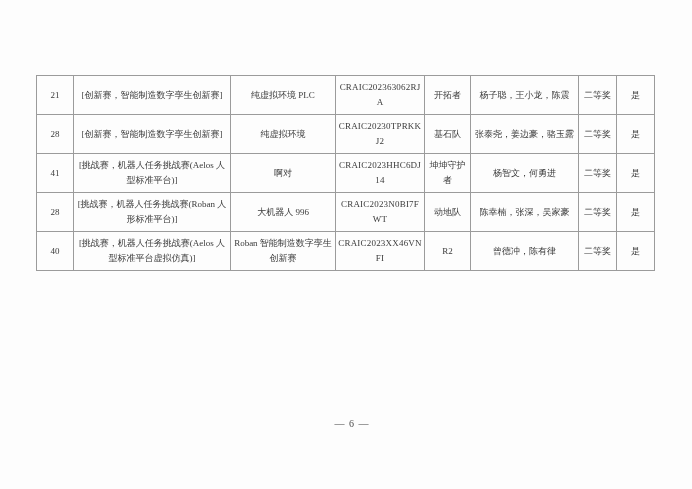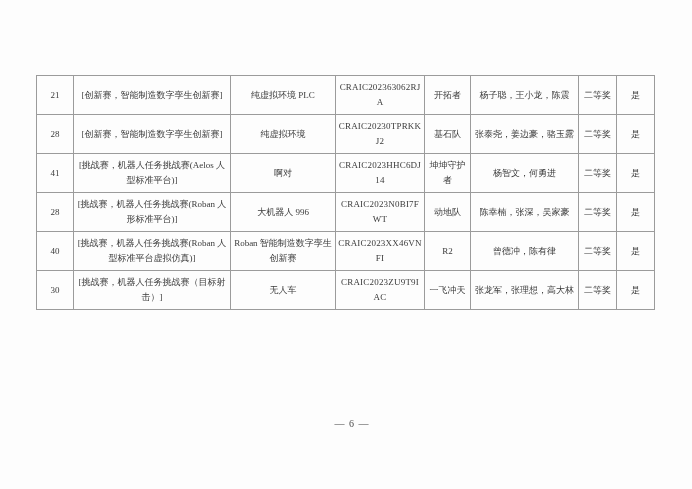--- a/index.html
+++ b/index.html
@@ -114,37 +114,27 @@
     <td class="cell-project">大机器人 996</td>
     <td class="cell-code">CRAIC2023N0BI7FWT</td>
     <td class="cell-team">动地队</td>
     <td class="cell-members">陈幸楠，张深，吴家豪</td>
     <td class="cell-award">二等奖</td>
     <td class="cell-confirmed">是</td>
   </tr>
 
   <tr>
     <td class="cell-num">40</td>
-    <td class="cell-category">[挑战赛，机器人任务挑战赛(Roban 人型标准平台虚拟仿真)]</td>
+    <td class="cell-category">[挑战赛，机器人任务挑战赛(Aelos 人型标准平台虚拟仿真)]</td>
     <td class="cell-project">Roban 智能制造数字孪生创新赛</td>
     <td class="cell-code">CRAIC2023XX46VNFI</td>
     <td class="cell-team">R2</td>
     <td class="cell-members">曾德冲，陈有律</td>
     <td class="cell-award">二等奖</td>
     <td class="cell-confirmed">是</td>
   </tr>
 
-  <tr>
-    <td class="cell-num">30</td>
-    <td class="cell-category">[挑战赛，机器人任务挑战赛（目标射击）]</td>
-    <td class="cell-project">无人车</td>
-    <td class="cell-code">CRAIC2023ZU9T9IAC</td>
-    <td class="cell-team">一飞冲天</td>
-    <td class="cell-members">张龙军，张理想，高大林</td>
-    <td class="cell-award">二等奖</td>
-    <td class="cell-confirmed">是</td>
-  </tr>
 </tbody>
   </table>
 
   <div class="page-number">— 6 —</div>
 
 </div>
 
 </body></html>

